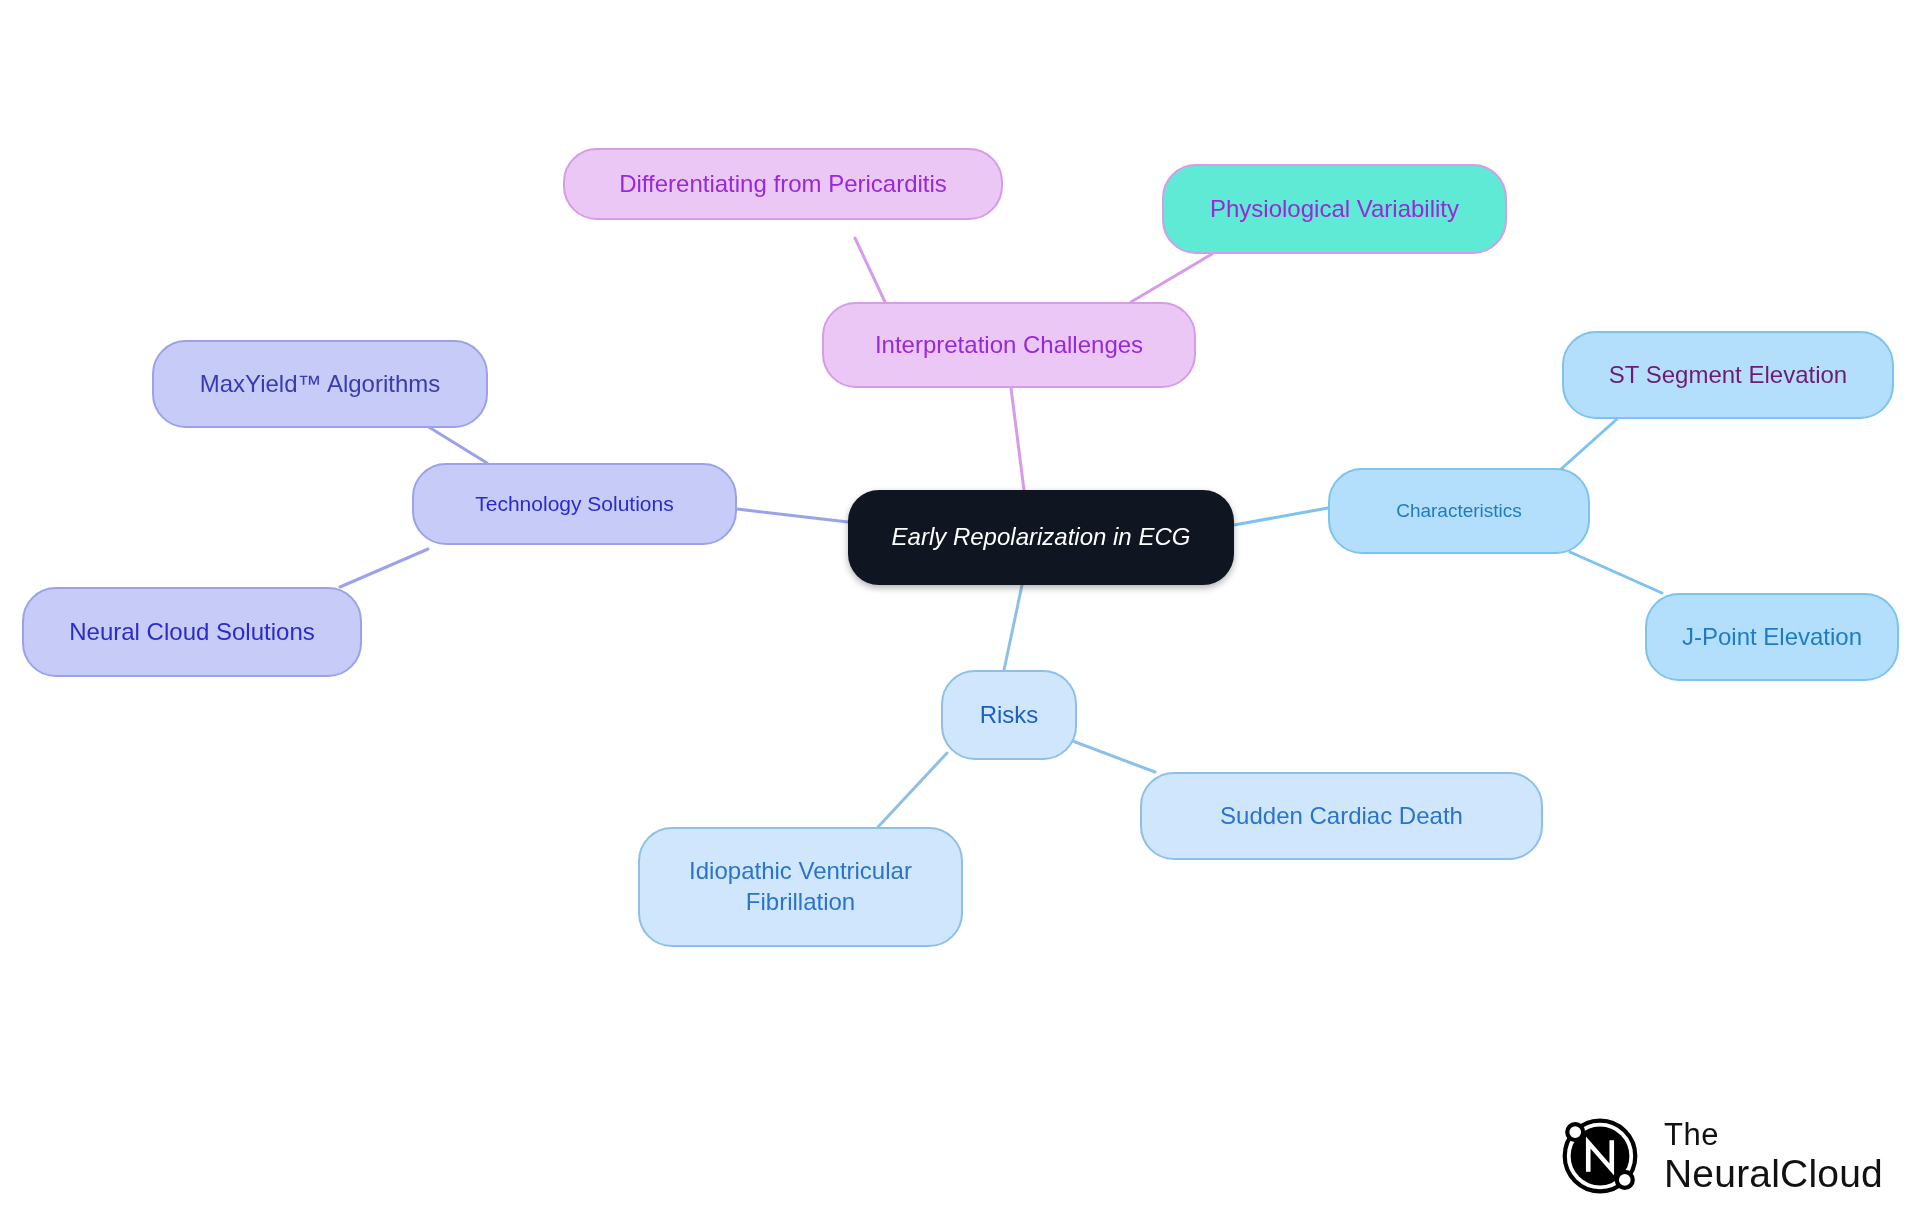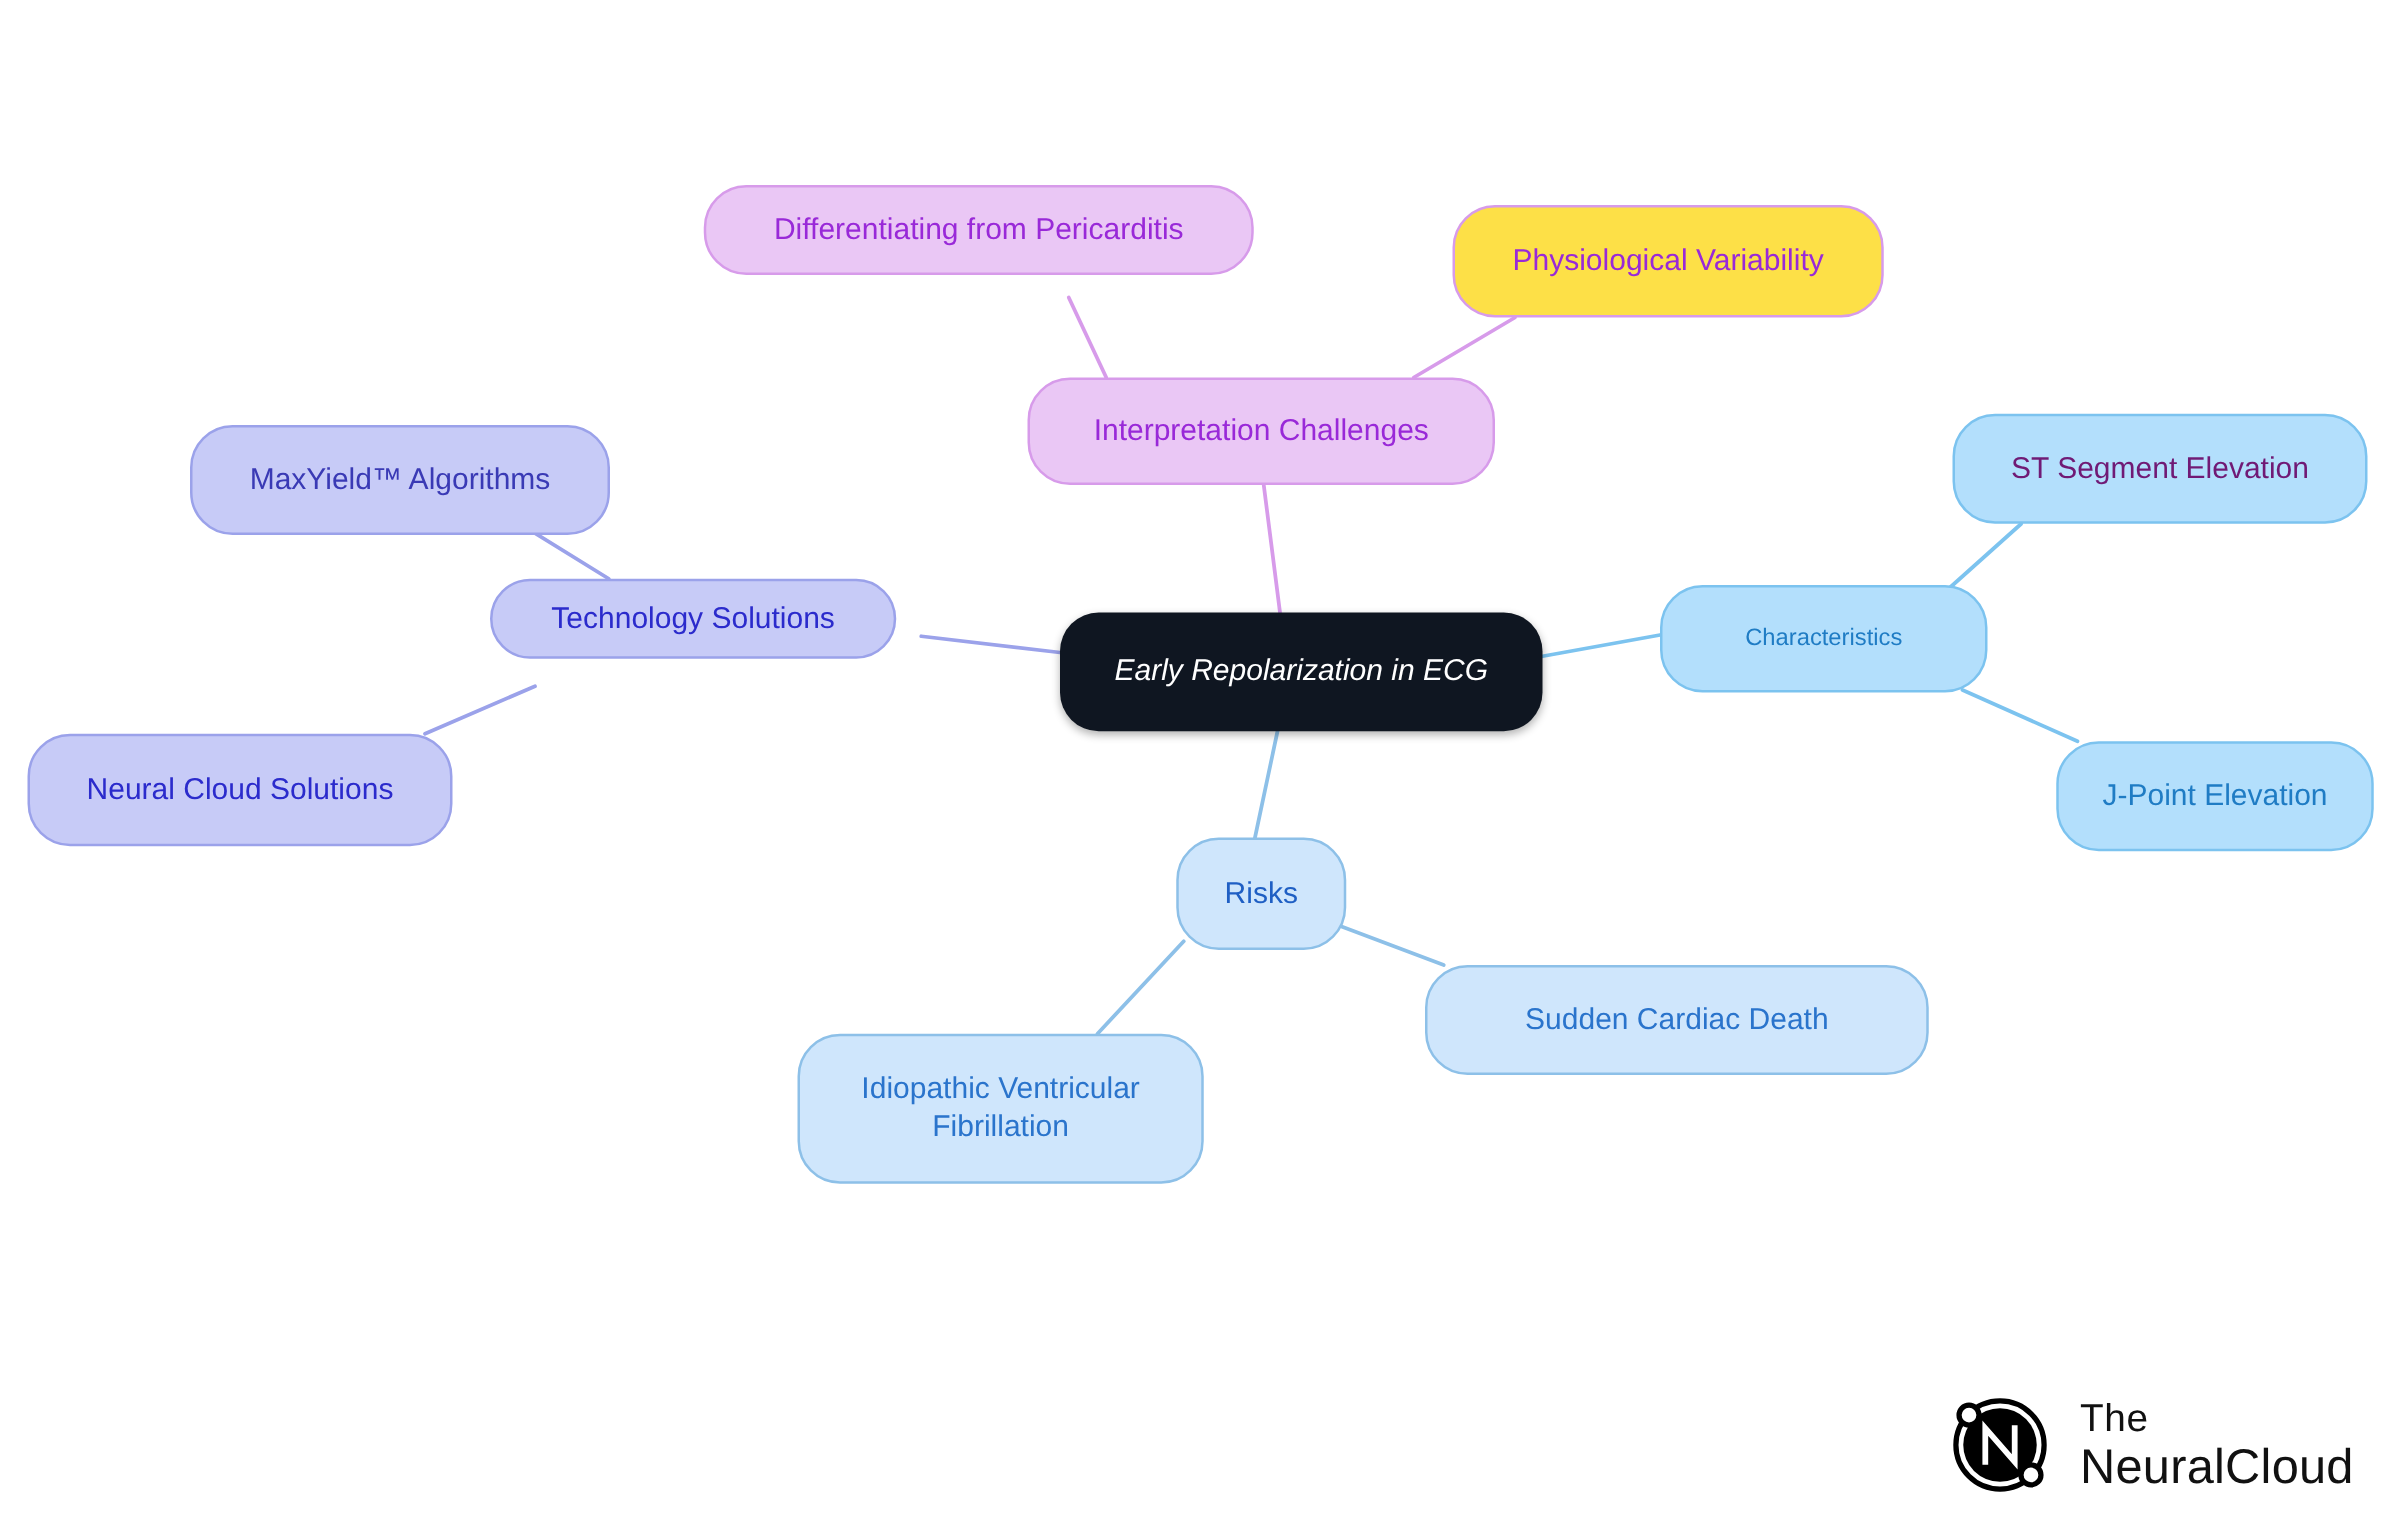--- a/index.html
+++ b/index.html
@@ -108,22 +108,22 @@
       <div class="node root" style="left: 848px; top: 490px; width: 386px; height: 95px; background: rgb(15, 22, 33); color: rgb(255, 255, 255); border-color: rgb(15, 22, 33); font-size: 24px;"><span>Early Repolarization in ECG</span></div>
       <div class="node" style="left: 1328px; top: 468px; width: 262px; height: 86px; background: rgb(179, 223, 252); color: rgb(31, 124, 196); border-color: rgb(124, 195, 239); font-size: 19px;"><span>Characteristics</span></div>
       <div class="node" style="left: 1562px; top: 331px; width: 332px; height: 88px; background: rgb(179, 223, 252); color: #701a75; border-color: rgb(124, 195, 239); font-size: 24px;"><span>ST Segment Elevation</span></div>
       <div class="node" style="left: 1645px; top: 593px; width: 254px; height: 88px; background: rgb(179, 223, 252); color: rgb(31, 124, 196); border-color: rgb(124, 195, 239); font-size: 24px;"><span>J-Point Elevation</span></div>
       <div class="node" style="left: 941px; top: 670px; width: 136px; height: 90px; background: rgb(207, 230, 252); color: rgb(31, 95, 196); border-color: rgb(141, 192, 232); font-size: 24px;"><span>Risks</span></div>
       <div class="node" style="left: 1140px; top: 772px; width: 403px; height: 88px; background: rgb(207, 230, 252); color: rgb(42, 116, 204); border-color: rgb(141, 192, 232); font-size: 24px;"><span>Sudden Cardiac Death</span></div>
       <div class="node" style="left: 638px; top: 827px; width: 325px; height: 120px; background: rgb(207, 230, 252); color: rgb(42, 116, 204); border-color: rgb(141, 192, 232); font-size: 24px;"><span>Idiopathic Ventricular
 Fibrillation</span></div>
       <div class="node" style="left: 822px; top: 302px; width: 374px; height: 86px; background: rgb(234, 199, 245); color: rgb(153, 41, 216); border-color: rgb(215, 155, 234); font-size: 24px;"><span>Interpretation Challenges</span></div>
       <div class="node" style="left: 563px; top: 148px; width: 440px; height: 72px; background: rgb(234, 199, 245); color: rgb(153, 41, 216); border-color: rgb(215, 155, 234); font-size: 24px;"><span>Differentiating from Pericarditis</span></div>
-      <div class="node" style="left: 1162px; top: 164px; width: 345px; height: 90px; background: #fde047; color: rgb(153, 41, 216); border-color: rgb(215, 155, 234); font-size: 24px;"><span>Physiological Variability</span></div>
-      <div class="node" style="left: 392px; top: 463px; width: 325px; height: 64px; background: rgb(199, 203, 247); color: rgb(43, 43, 204); border-color: rgb(155, 162, 234); font-size: 24px;"><span>Technology Solutions</span></div>
+      <div class="node" style="left: 1162px; top: 164px; width: 345px; height: 90px; background: #5eead4; color: rgb(153, 41, 216); border-color: rgb(215, 155, 234); font-size: 24px;"><span>Physiological Variability</span></div>
+      <div class="node" style="left: 412px; top: 463px; width: 325px; height: 82px; background: rgb(199, 203, 247); color: rgb(43, 43, 204); border-color: rgb(155, 162, 234); font-size: 21px;"><span>Technology Solutions</span></div>
       <div class="node" style="left: 152px; top: 320px; width: 336px; height: 88px; background: rgb(199, 203, 247); color: rgb(58, 58, 181); border-color: rgb(155, 162, 234); font-size: 24px; margin-top: 20px;"><span>MaxYield™ Algorithms</span></div>
       <div class="node" style="left: 22px; top: 587px; width: 340px; height: 90px; background: rgb(199, 203, 247); color: rgb(43, 43, 204); border-color: rgb(155, 162, 234); font-size: 24px;"><span>Neural Cloud Solutions</span></div>
     </div>
 
   <div id="logo" style="left: 1558px; top: 1114px; color: rgb(17, 17, 17);">
     <svg id="logo-mark" viewBox="0 0 100 100">
       <circle cx="50" cy="50" r="35" fill="#000000"></circle>
       <circle cx="50" cy="50" r="42" fill="none" stroke="#000000" stroke-width="5"></circle>
       <circle cx="20.5" cy="21.5" r="9.5" fill="#ffffff" stroke="#000000" stroke-width="5"></circle>
       <circle cx="79.5" cy="78.5" r="9.5" fill="#ffffff" stroke="#000000" stroke-width="5"></circle>

